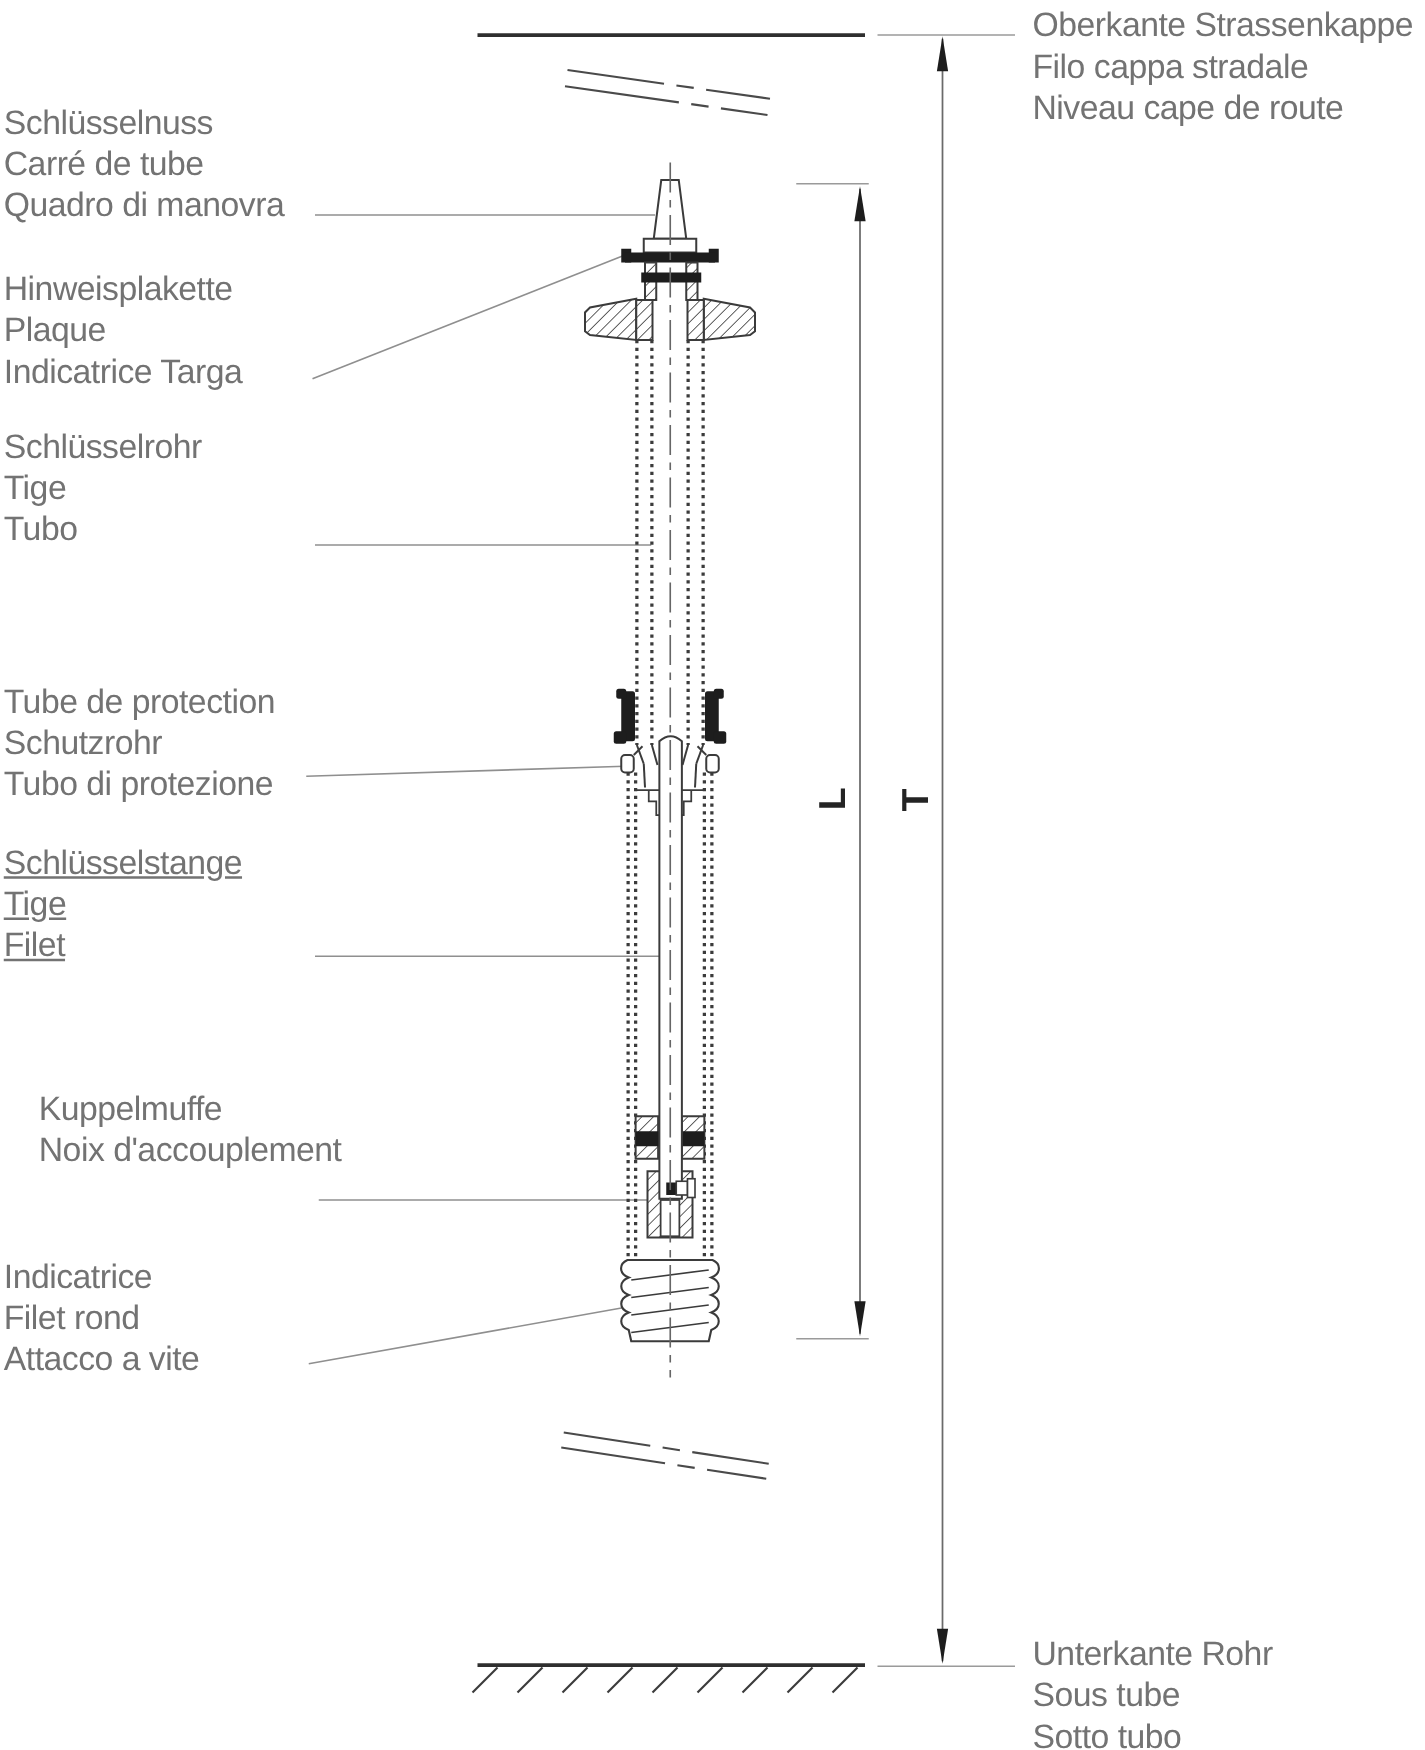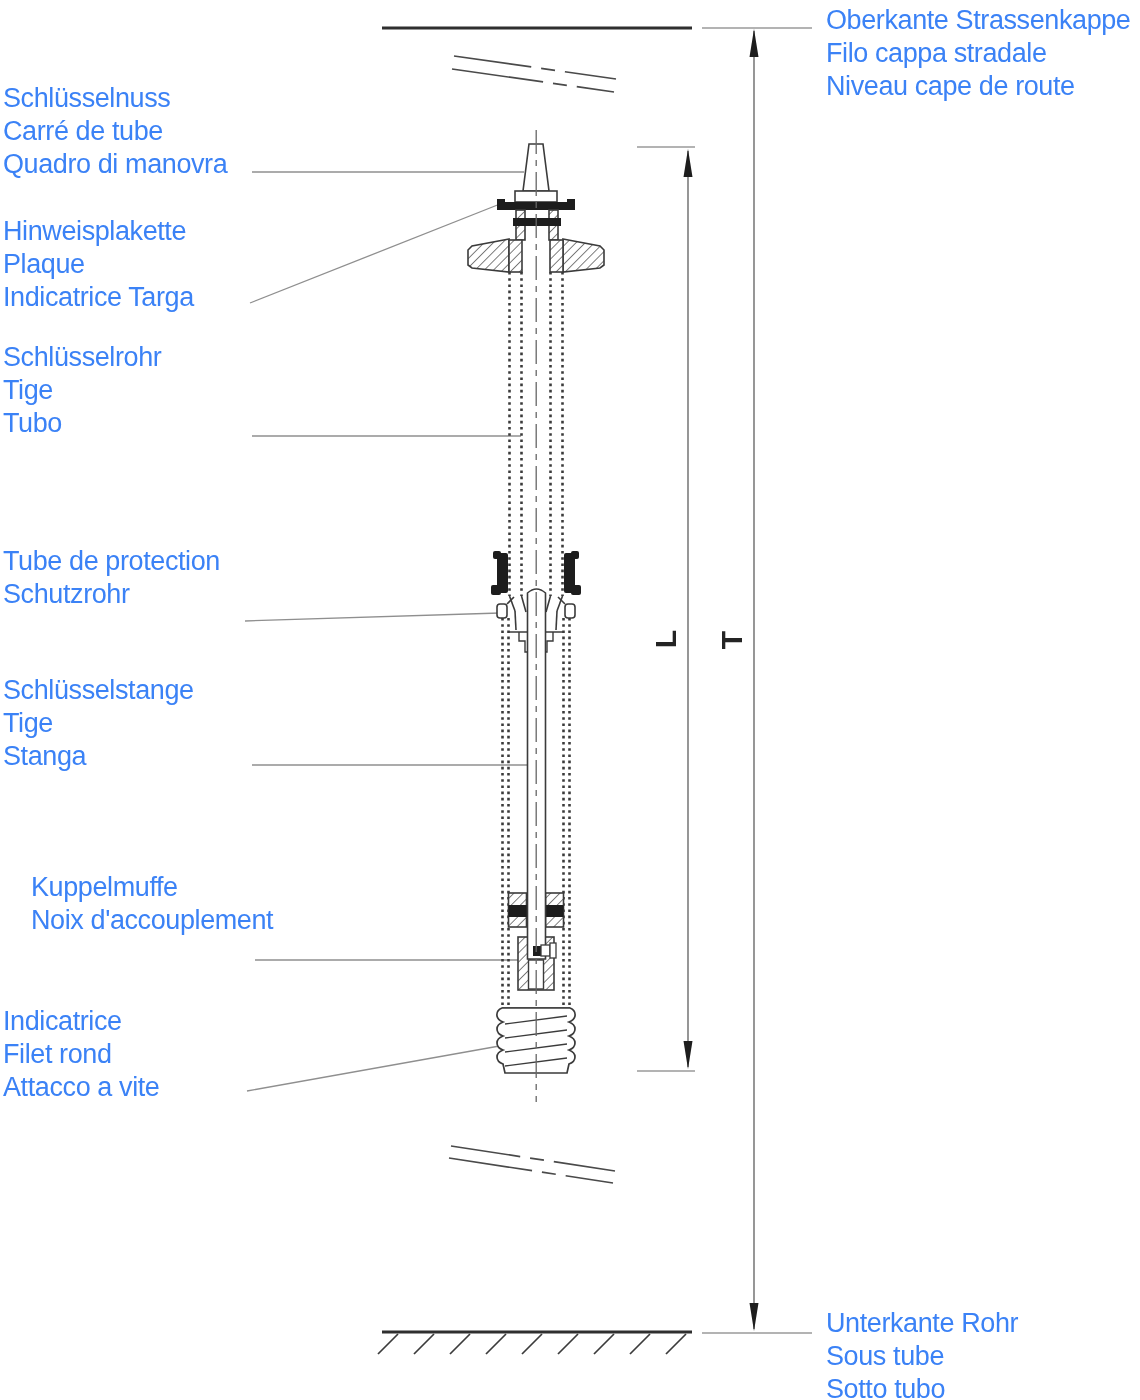--- a/index.html
+++ b/index.html
@@ -7,21 +7,21 @@
     position: relative;
     width: 1140px;
     height: 1400px;
     background: #ffffff;
     overflow: hidden;
     font-family: "Liberation Sans", sans-serif;
   }
   .stage svg { position: absolute; left: 0; top: 0; }
   .part-label {
     position: absolute;
-    color: #3b82f6;
+    color: #737373;
     font-size: 27px;
     line-height: 33px;
     letter-spacing: -0.4px;
     white-space: nowrap;
   }
   .part-label span { display: block; }
 </style>
 </head>
 <body>
 
@@ -209,26 +209,27 @@
 
   <div class="part-label" style="left:3px; top:341px;">
     <span>Schlüsselrohr</span>
     <span>Tige</span>
     <span>Tubo</span>
   </div>
 
   <div class="part-label" style="left:3px; top:545px;">
     <span>Tube de protection</span>
     <span>Schutzrohr</span>
-  </div>
-
-  <div class="part-label" style="left:3px; top:674px;">
+    <span>Tubo di protezione</span>
+  </div>
+
+  <div class="part-label" style="left:3px; top:674px;text-decoration:underline;">
     <span>Schlüsselstange</span>
     <span>Tige</span>
-    <span>Stanga</span>
+    <span>Filet</span>
   </div>
 
   <div class="part-label" style="left:3px; top:871px;margin-left:28px;">
     <span>Kuppelmuffe</span>
     <span>Noix d'accouplement</span>
   </div>
 
   <div class="part-label" style="left:3px; top:1005px;">
     <span>Indicatrice</span>
     <span>Filet rond</span>

